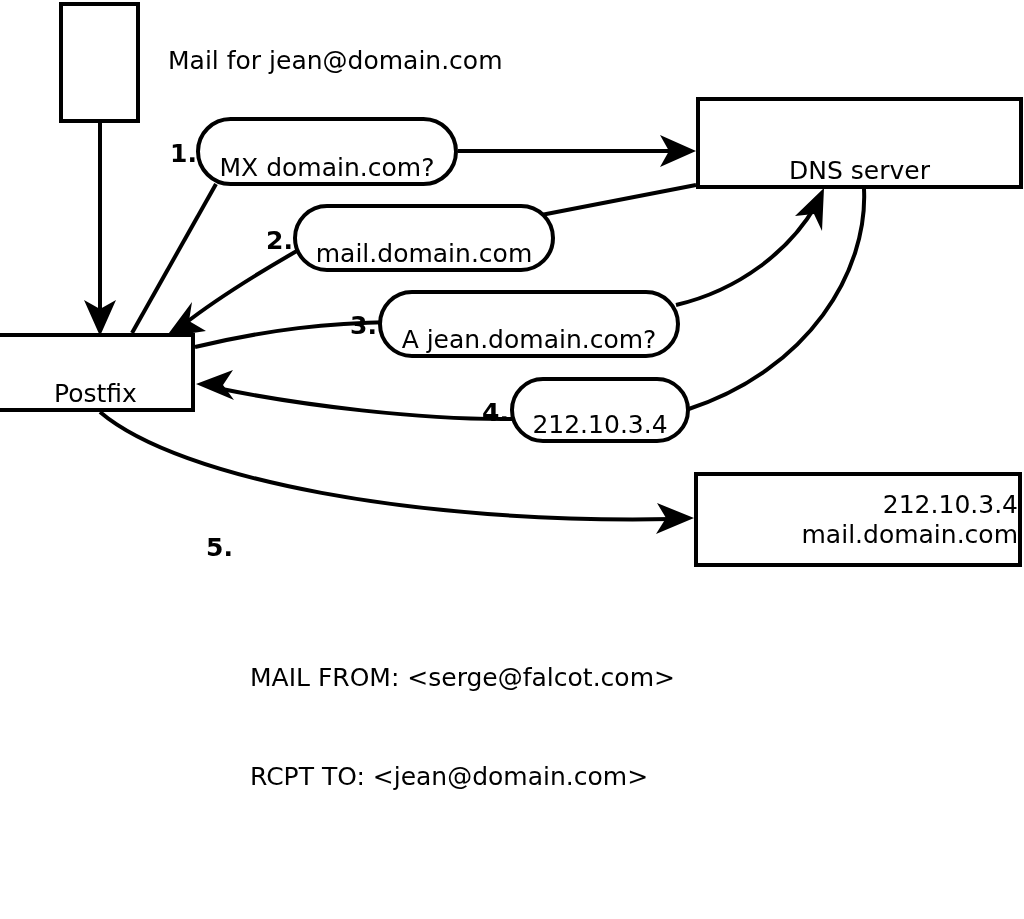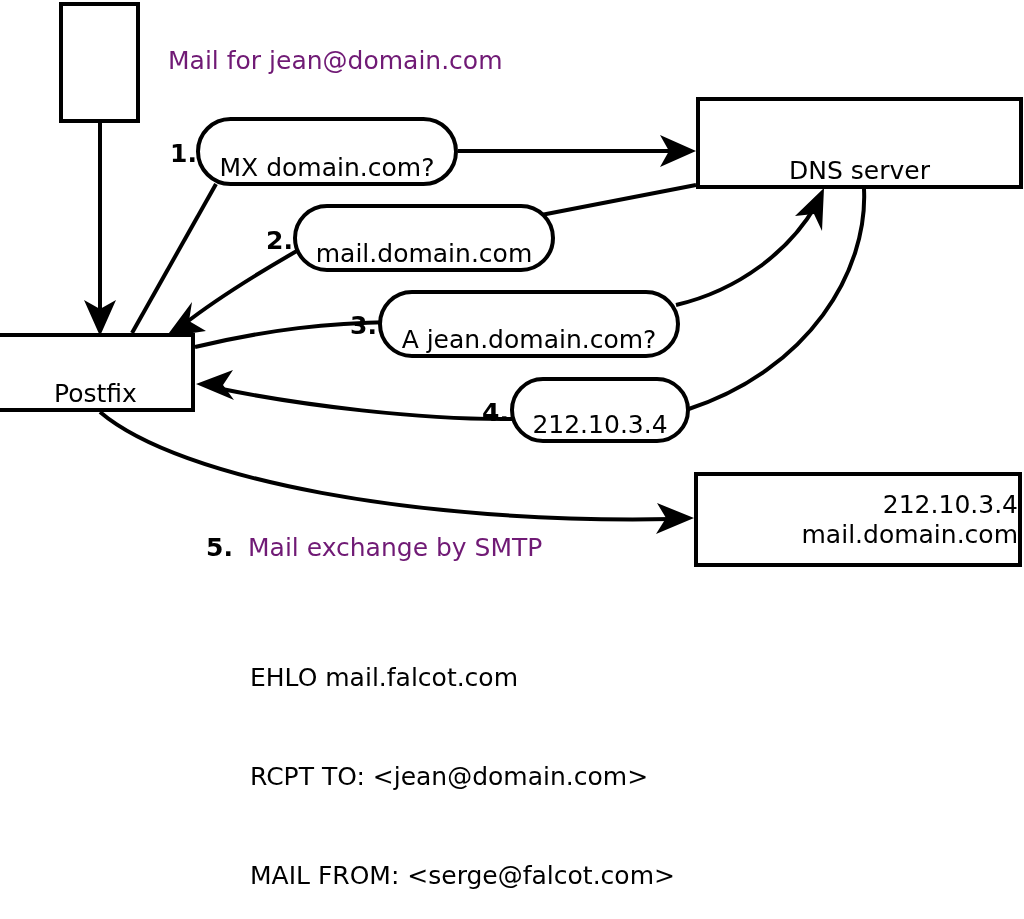--- a/index.html
+++ b/index.html
@@ -51,21 +51,21 @@
     border-radius: 999px;
   }
   .node-label {
     font-size: 25px;
     white-space: pre;
   }
   .freetext {
     position: absolute;
     font-size: 25px;
     white-space: pre;
-    color: #701a75;
+    color: #000000;
   }
   .steplabel {
     position: absolute;
     font-size: 25px;
     font-weight: bold;
     color: #000000;
     white-space: pre;
   }
   .transcript {
     position: absolute;
@@ -163,26 +163,24 @@
   <div class="node pill" style="left:378px; top:290px; width:302px; height:68px;">
     <span class="node-label">A jean.domain.com?</span>
   </div>
 
   <div class="steplabel" style="left:482px; top:398px;">4.</div>
   <div class="node pill" style="left:510px; top:377px; width:180px; height:66px;">
     <span class="node-label">212.10.3.4</span>
   </div>
 
   <div class="steplabel" style="left:206px; top:533px;">5.</div>
-  <div class="freetext" style="left:248px; top:533px;">Mail exchange by SMTP</div>
 
   <div class="transcript" style="left:250px; top:595px;">
-    <div>EHLO mail.falcot.com</div>
+    <div>MAIL FROM: &lt;serge@falcot.com&gt;</div>
     <div>RCPT TO: &lt;jean@domain.com&gt;</div>
-    <div>MAIL FROM: &lt;serge@falcot.com&gt;</div>
     
     
     
     
     
     
     
     
   </div>
 

